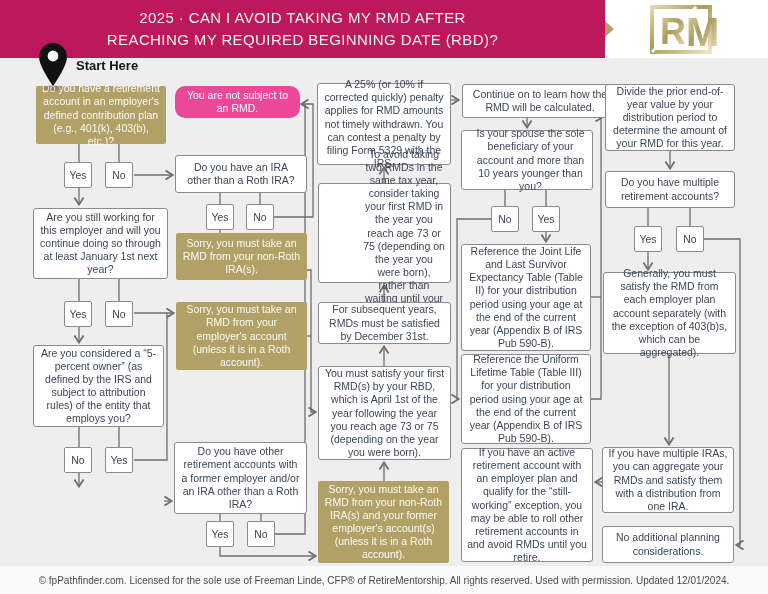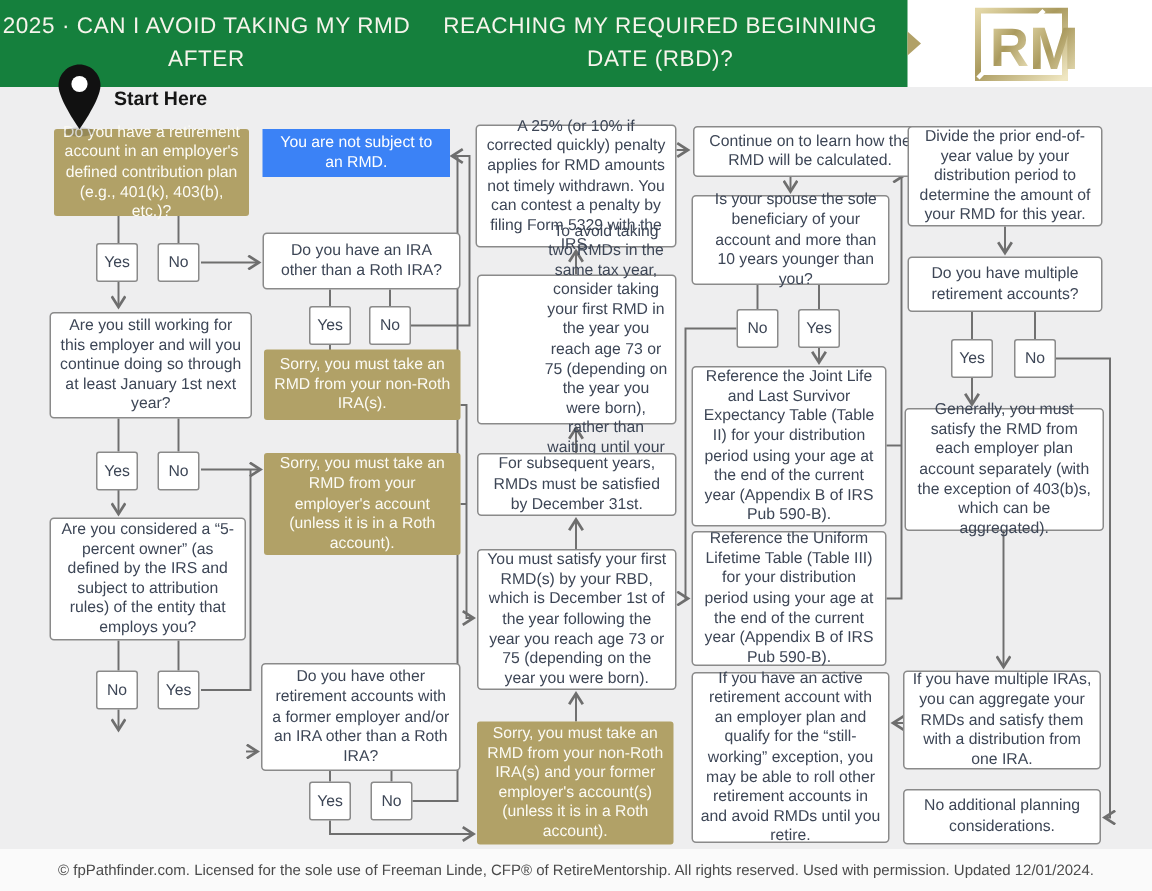--- a/index.html
+++ b/index.html
@@ -5,22 +5,22 @@
   * { box-sizing: border-box; margin: 0; padding: 0; }
   body { font-family: "Liberation Sans", sans-serif; }
   #page {
     position: relative; width: 768px; height: 594px;
     background: #EEEEEF; overflow: hidden;
   }
   
   #header-white { position: absolute; left: 0; top: 0; width: 768px; height: 58px; background: #FFFFFF; }
   #header-bar {
     position: absolute; left: 0; top: 0; width: 605px; height: 58px;
-    background: #15803d; color: #F6F4EB;
-    display: flex; justify-content: center; align-items: center;
+    background: #be185d; color: #F6F4EB;
+    display: flex; flex-direction: column; justify-content: center; align-items: center;
     text-align: center; letter-spacing: 0.4px; font-size: 15px; line-height: 1.45;
   }
   #header-tip {
     position: absolute; left: 605px; top: 21px; width: 0; height: 0;
     border-top: 8px solid transparent; border-bottom: 8px solid transparent;
     border-left: 9px solid #B1A167;
   }
   #logo { position: absolute; left: 648px; top: 5px; }
   
   #footer {
@@ -30,21 +30,21 @@
   }
   
   .box {
     position: absolute; z-index: 2;
     display: flex; align-items: center; justify-content: center;
     text-align: center; font-size: 10.5px; line-height: 1.24;
     padding: 3px 5px;
   }
   .box-white { background: #FFFFFF; border: 1.2px solid #8A8A8A; border-radius: 3px; color: #3D4656; }
   .box-gold  { background: #B1A167; color: #FCFBF5; border-radius: 2px; }
-  .box-indigo{ background: #3b82f6; color: #FFFFFF; border-radius: 0; }
+  .box-indigo{ background: #ec4899; color: #FFFFFF; border-radius: 10px; }
   .yn {
     position: absolute; z-index: 2; width: 28px; height: 26px;
     background: #FFFFFF; border: 1.2px solid #8A8A8A; border-radius: 2px;
     display: flex; align-items: center; justify-content: center;
     font-size: 10.5px; color: #3D4656;
   }
   #connectors { position: absolute; left: 0; top: 0; z-index: 1; }
   #start-pin { position: absolute; left: 36px; top: 42px; z-index: 3; }
   #start-label { position: absolute; left: 76px; top: 58px; font-size: 13px; font-weight: bold; color: #151515; z-index: 3; }
 </style>
@@ -168,21 +168,21 @@
   <div class="yn" style="left:246px; top:204px;">No</div>
   <div class="box box-gold" style="left:176px; top:233px; width:131px; height:47px;">Sorry, you must take an RMD from your non-Roth IRA(s).</div>
   <div class="box box-gold" style="left:176px; top:302px; width:131px; height:68px;">Sorry, you must take an RMD from your employer's account (unless it is in a Roth account).</div>
   <div class="box box-white" style="left:174px; top:442px; width:133px; height:72px;">Do you have other retirement accounts with a former employer and/or an IRA other than a Roth IRA?</div>
   <div class="yn" style="left:206px; top:521px;">Yes</div>
   <div class="yn" style="left:247px; top:521px;">No</div>
 
   <div class="box box-white" style="left:317px; top:83px;  width:134px; height:82px;">A 25% (or 10% if corrected quickly) penalty applies for RMD amounts not timely withdrawn. You can contest a penalty by filing Form 5329 with the IRS.</div>
   <div class="box box-white" style="left:318px; top:183px; width:133px; height:100px;padding-left:44px;">To avoid taking two RMDs in the same tax year, consider taking your first RMD in the year you reach age 73 or 75 (depending on the year you were born), rather than waiting until your RBD.</div>
   <div class="box box-white" style="left:318px; top:302px; width:133px; height:42px;">For subsequent years, RMDs must be satisfied by December 31st.</div>
-  <div class="box box-white" style="left:318px; top:366px; width:133px; height:94px;">You must satisfy your first RMD(s) by your RBD, which is December 1st of the year following the year you reach age 73 or 75 (depending on the year you were born).</div>
+  <div class="box box-white" style="left:318px; top:366px; width:133px; height:94px;">You must satisfy your first RMD(s) by your RBD, which is April 1st of the year following the year you reach age 73 or 75 (depending on the year you were born).</div>
   <div class="box box-gold" style="left:318px; top:481px; width:131px; height:82px;">Sorry, you must take an RMD from your non-Roth IRA(s) and your former employer's account(s) (unless it is in a Roth account).</div>
 
   <div class="box box-white" style="left:452px; top:84px;  width:156px; height:34px;margin-left:10px;">Continue on to learn how the RMD will be calculated.</div>
   <div class="box box-white" style="left:461px; top:130px; width:132px; height:60px;padding-left:12px;">Is your spouse the sole beneficiary of your account and more than 10 years younger than you?</div>
   <div class="yn" style="left:491px; top:206px;">No</div>
   <div class="yn" style="left:532px; top:206px;">Yes</div>
   <div class="box box-white" style="left:461px; top:244px; width:130px; height:107px;">Reference the Joint Life and Last Survivor Expectancy Table (Table II) for your distribution period using your age at the end of the current year (Appendix B of IRS Pub 590-B).</div>
   <div class="box box-white" style="left:461px; top:354px; width:130px; height:90px;">Reference the Uniform Lifetime Table (Table III) for your distribution period using your age at the end of the current year (Appendix B of IRS Pub 590-B).</div>
   <div class="box box-white" style="left:461px; top:448px; width:132px; height:114px;">If you have an active retirement account with an employer plan and qualify for the “still-working” exception, you may be able to roll other retirement accounts in and avoid RMDs until you retire.</div>
 

